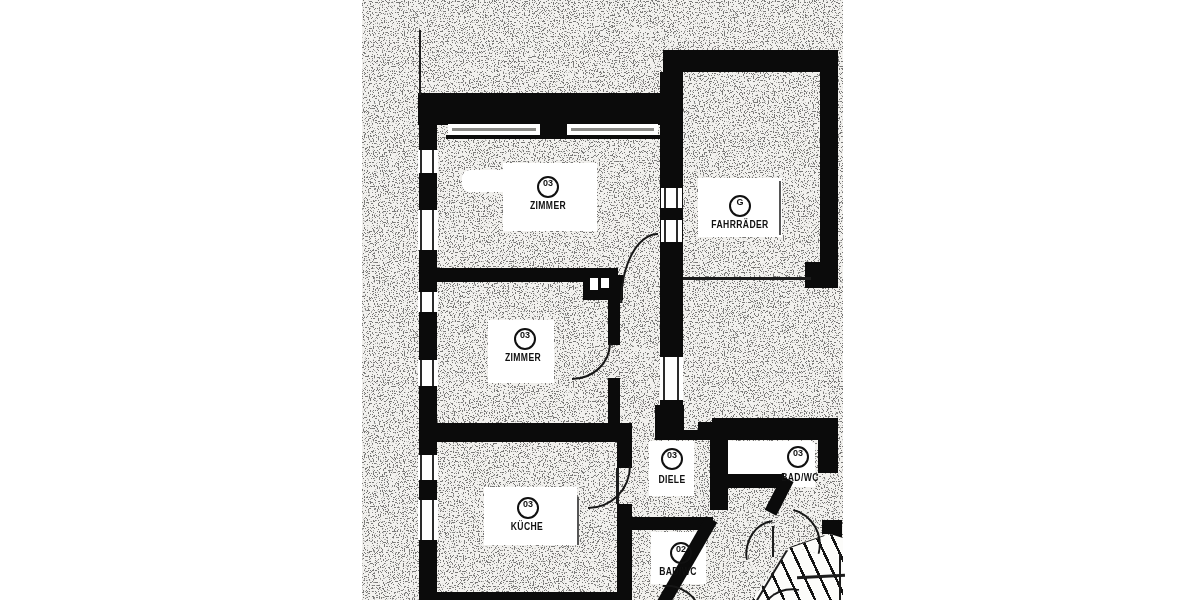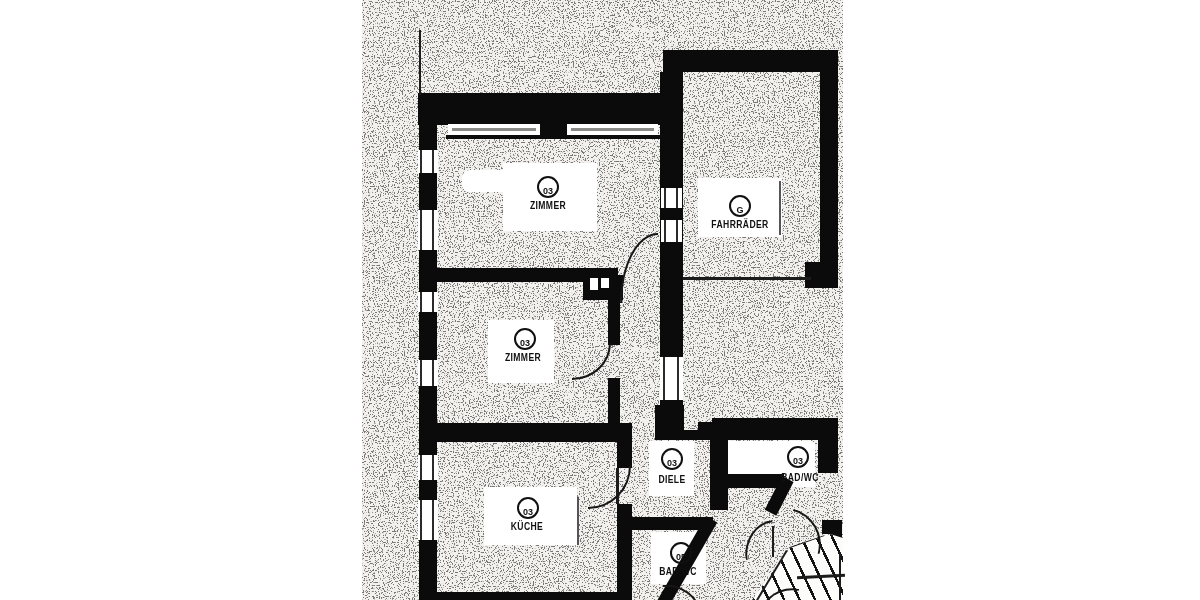--- a/index.html
+++ b/index.html
@@ -14,21 +14,21 @@
   
   .wh{position:absolute;background:#ffffff;}
   
   .tl{position:absolute;background:#1c1c1c;}
   
   .gl{position:absolute;background:#2a2a2a;width:2px;}
   
   .arc{position:absolute;border:0 solid #161616;background:transparent;}
   
   .circ{position:absolute;width:18px;height:18px;border:2px solid #101010;
-        border-radius:50%;display:flex;align-items:flex-end;justify-content:center;
+        border-radius:50%;display:flex;align-items:flex-start;justify-content:center;
         font-size:9px;font-weight:700;color:#101010;background:transparent;
         letter-spacing:0;}
   
   .rname{position:absolute;text-align:center;font-size:11px;font-weight:700;
          color:#101010;transform:scaleX(.78);letter-spacing:.5px;white-space:nowrap;}
   .sill{position:absolute;height:3px;background:#8a8a86;}
 </style>
 </head>
 <body>
 
@@ -168,15 +168,15 @@
     <span>03</span>
   </div>
 <div class="rname" style="left:760px;top:471px;width:80px">BAD/WC</div>
 
 <div class="circ" style="left:517px;top:497px">
     <span>03</span>
   </div>
 <div class="rname" style="left:487px;top:520px;width:80px">KÜCHE</div>
 
 <div class="circ" style="left:670px;top:542px">
-    <span>05</span>
+    <span>02</span>
   </div>
 <div class="rname" style="left:638px;top:565px;width:80px">BAD/WC</div>
 
 </body></html>

